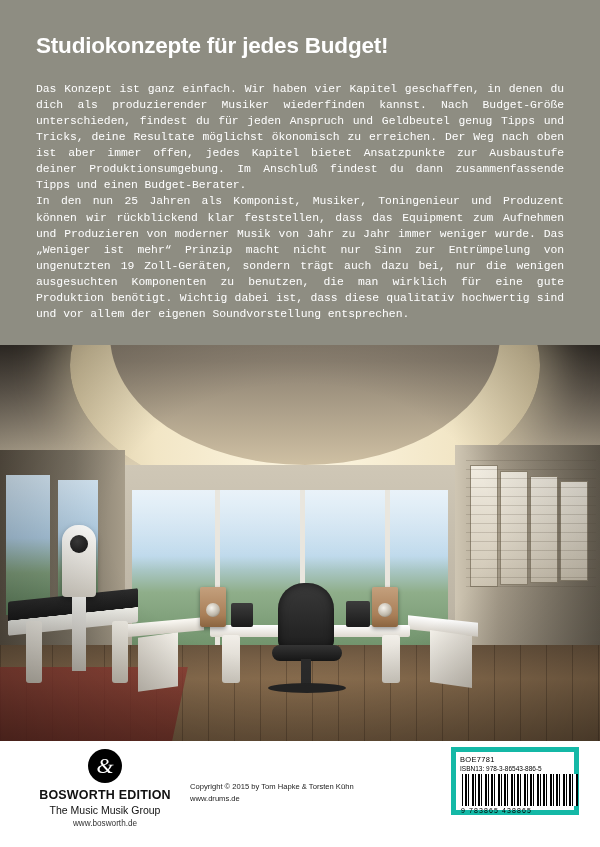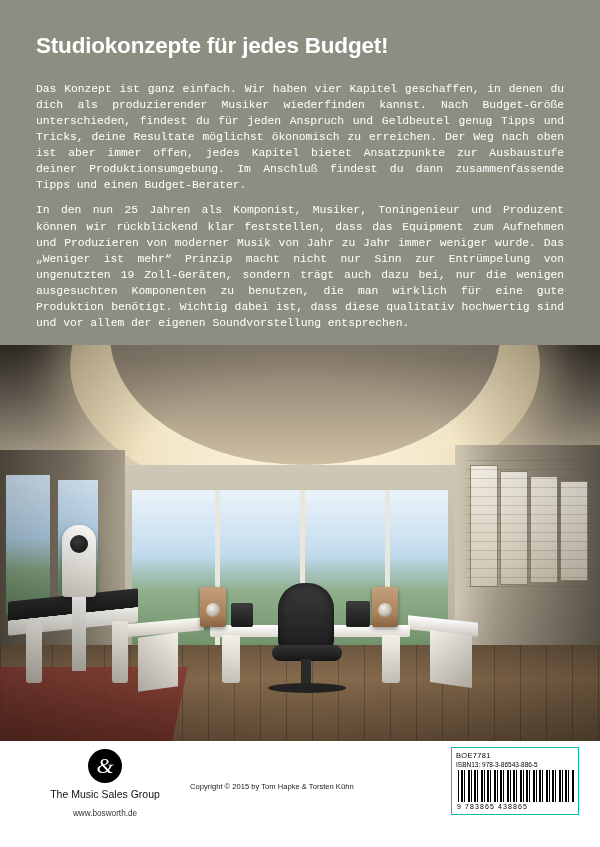--- a/index.html
+++ b/index.html
@@ -43,21 +43,21 @@
   .para {
     color: #ffffff;
     font-size: 11.4px;
     line-height: 16.1px;
     text-align: justify;
     margin: 0;
     letter-spacing: -0.05px;
     font-family: Liberation Mono, monospace;
   }
   .para + .para {
-    margin-top: 9px;
+    margin-top: 0px;
   }
 
   
   .photo {
     position: absolute;
     left: 0;
     top: 345px;
     width: 600px;
     height: 396px;
     overflow: hidden;
@@ -317,34 +317,34 @@
     letter-spacing: 0.2px;
   }
   .logo-sub {
     font-size: 10.5px;
     color: #111;
     margin-top: 2px;
   }
   .logo-url {
     font-size: 8.2px;
     color: #333;
-    margin-top: 9px;
+    margin-top: 3px;
   }
   .copyright {
     position: absolute;
     left: 190px; top: 40px; width: 230px;
     font-size: 7.6px;
     color: #222;
     line-height: 11.5px;
   }
   .barcode-box {
     position: absolute;
     left: 451px; top: 6px;
     width: 128px; height: 68px;
-    border: 1px solid #14b8a6;
+    border: 5px solid #14b8a6;
     background: #fff;
     box-sizing: border-box;
     padding: 3px 4px 16px 4px;
   }
   .barcode-code {
     font-size: 7.5px;
     color: #000;
     letter-spacing: 0.3px;
   }
   .barcode-isbn {
@@ -441,26 +441,28 @@
     <div class="chair-post"></div>
     <div class="chair-base"></div>
 
     <div class="photo-vignette"></div>
   </div>
 
   <div class="footer">
 
     <div class="logo-block">
       <div class="logo-mark">&amp;</div>
-      <div class="logo-sub">The Music Sales Group</div>
+      <div class="logo-name">BOSWORTH EDITION</div>
+      <div class="logo-sub">The Music Musik Group</div>
       <div class="logo-url">www.bosworth.de</div>
     </div>
 
     <div class="copyright">
       <div>Copyright © 2015 by Tom Hapke &amp; Torsten Kühn</div>
+      <div>www.drums.de</div>
     </div>
 
     <div class="barcode-box">
       <div class="barcode-code">BOE7781</div>
       <div class="barcode-isbn">ISBN13: 978-3-86543-886-5</div>
       <div class="bars"></div>
       <div class="bars-digits">9 783865 438865</div>
     </div>
 
   </div>

